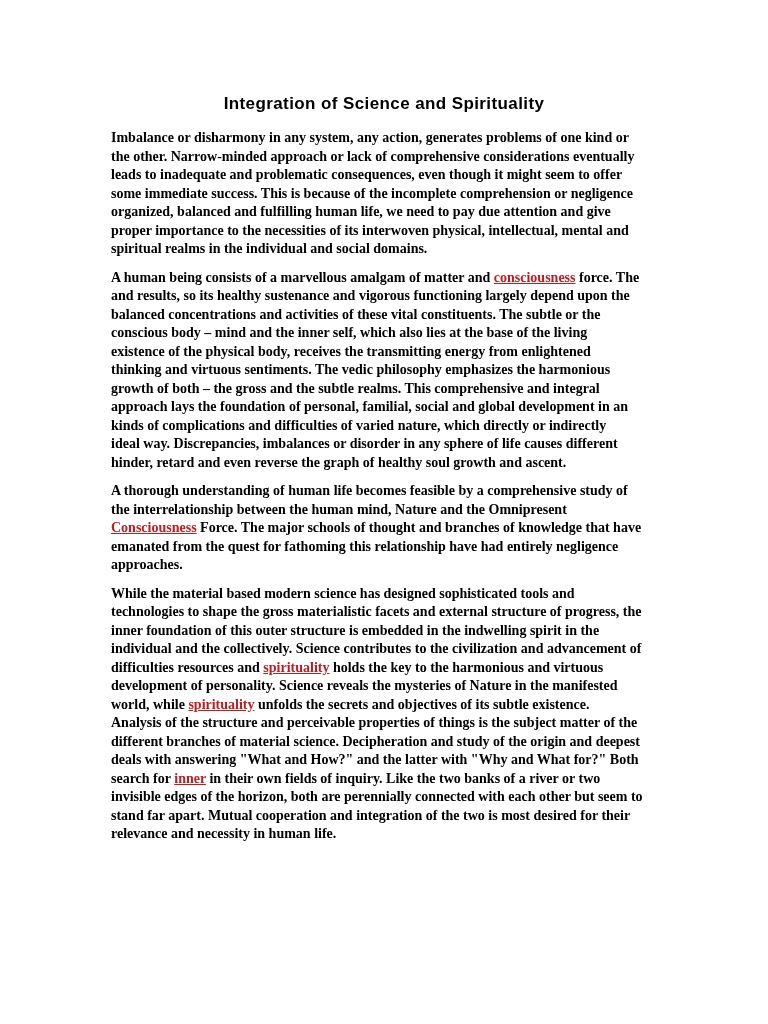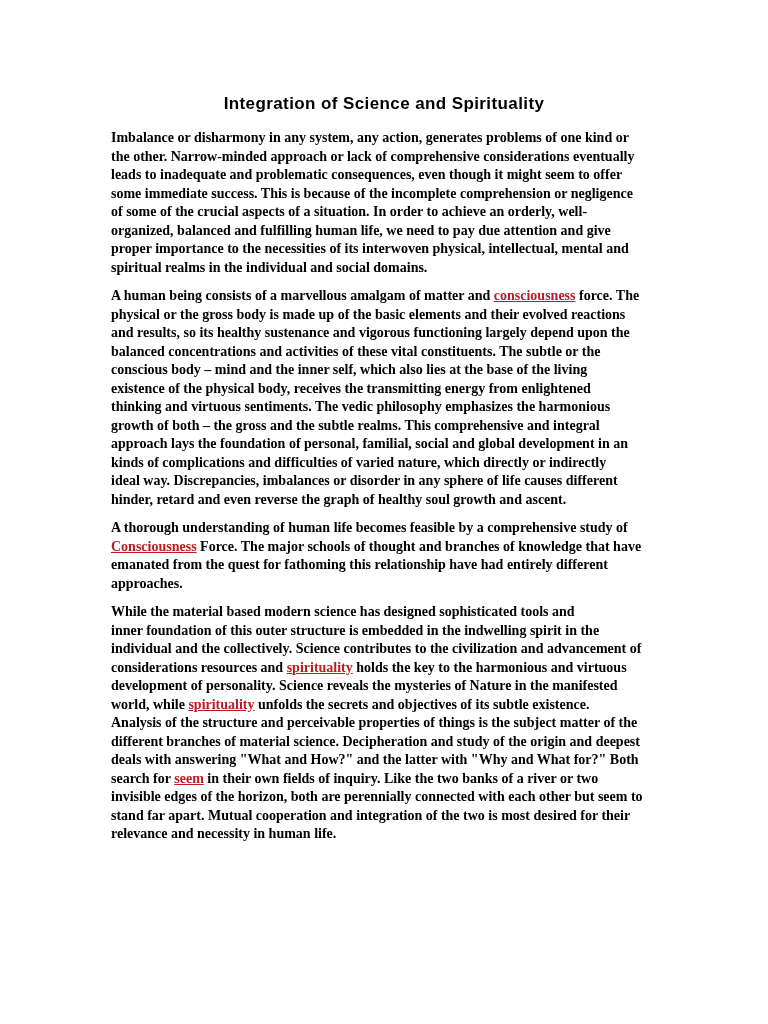--- a/index.html
+++ b/index.html
@@ -34,55 +34,55 @@
 
 <div class="doc-page">
   <div class="doc-column">
     <h1 class="doc-title">Integration of Science and Spirituality</h1>
     <div>
         <div class="paragraph">
           <div class="line"><span>Imbalance or disharmony in any system, any action, generates problems of one kind or</span></div>
           <div class="line"><span>the other. Narrow-minded approach or lack of comprehensive considerations eventually</span></div>
           <div class="line"><span>leads to inadequate and problematic consequences, even though it might seem to offer</span></div>
           <div class="line"><span>some immediate success. This is because of the incomplete comprehension or negligence</span></div>
-          <div class="line"><span>of some of the crucial aspects of a situation. In order to achieve an orderly, well-</span></div>
           <div class="line"><span>organized, balanced and fulfilling human life, we need to pay due attention and give</span></div>
           <div class="line"><span>proper importance to the necessities of its interwoven physical, intellectual, mental and</span></div>
           <div class="line"><span>spiritual realms in the individual and social domains.</span></div>
         </div>
         <div class="paragraph">
           <div class="line"><span>A human being consists of a marvellous amalgam of matter and </span><a class="doc-link">consciousness</a><span> force. The</span></div>
-          <div class="line"><span>physical or the gross body is made up of the basic elements and their evolved reactions</span></div>
           <div class="line"><span>and results, so its healthy sustenance and vigorous functioning largely depend upon the</span></div>
           <div class="line"><span>balanced concentrations and activities of these vital constituents. The subtle or the</span></div>
           <div class="line"><span>conscious body – mind and the inner self, which also lies at the base of the living</span></div>
           <div class="line"><span>existence of the physical body, receives the transmitting energy from enlightened</span></div>
           <div class="line"><span>thinking and virtuous sentiments. The vedic philosophy emphasizes the harmonious</span></div>
           <div class="line"><span>growth of both – the gross and the subtle realms. This comprehensive and integral</span></div>
           <div class="line"><span>approach lays the foundation of personal, familial, social and global development in an</span></div>
           <div class="line"><span>kinds of complications and difficulties of varied nature, which directly or indirectly</span></div>
           <div class="line"><span>ideal way. Discrepancies, imbalances or disorder in any sphere of life causes different</span></div>
           <div class="line"><span>hinder, retard and even reverse the graph of healthy soul growth and ascent.</span></div>
         </div>
         <div class="paragraph">
           <div class="line"><span>A thorough understanding of human life becomes feasible by a comprehensive study of</span></div>
+          <div class="line"><span>the interrelationship between the human mind, Nature and the Omnipresent</span></div>
           <div class="line"><a class="doc-link">Consciousness</a><span> Force. The major schools of thought and branches of knowledge that have</span></div>
-          <div class="line"><span>emanated from the quest for fathoming this relationship have had entirely different</span></div>
+          <div class="line"><span>emanated from the quest for fathoming this relationship have had entirely negligence</span></div>
           <div class="line"><span>approaches.</span></div>
         </div>
         <div class="paragraph">
           <div class="line"><span>While the material based modern science has designed sophisticated tools and</span></div>
+          <div class="line"><span>technologies to shape the gross materialistic facets and external structure of progress, the</span></div>
           <div class="line"><span>inner foundation of this outer structure is embedded in the indwelling spirit in the</span></div>
           <div class="line"><span>individual and the collectively. Science contributes to the civilization and advancement of</span></div>
-          <div class="line"><span>considerations resources and </span><a class="doc-link">spirituality</a><span> holds the key to the harmonious and virtuous</span></div>
+          <div class="line"><span>difficulties resources and </span><a class="doc-link">spirituality</a><span> holds the key to the harmonious and virtuous</span></div>
           <div class="line"><span>development of personality. Science reveals the mysteries of Nature in the manifested</span></div>
           <div class="line"><span>world, while </span><a class="doc-link">spirituality</a><span> unfolds the secrets and objectives of its subtle existence.</span></div>
           <div class="line"><span>Analysis of the structure and perceivable properties of things is the subject matter of the</span></div>
           <div class="line"><span>different branches of material science. Decipheration and study of the origin and deepest</span></div>
           <div class="line"><span>deals with answering "What and How?" and the latter with "Why and What for?" Both</span></div>
-          <div class="line"><span>search for </span><a class="doc-link">seem</a><span> in their own fields of inquiry. Like the two banks of a river or two</span></div>
+          <div class="line"><span>search for </span><a class="doc-link">inner</a><span> in their own fields of inquiry. Like the two banks of a river or two</span></div>
           <div class="line"><span>invisible edges of the horizon, both are perennially connected with each other but seem to</span></div>
           <div class="line"><span>stand far apart. Mutual cooperation and integration of the two is most desired for their</span></div>
           <div class="line"><span>relevance and necessity in human life.</span></div>
         </div>
       </div>
   </div>
 </div>
 
 </body></html>

